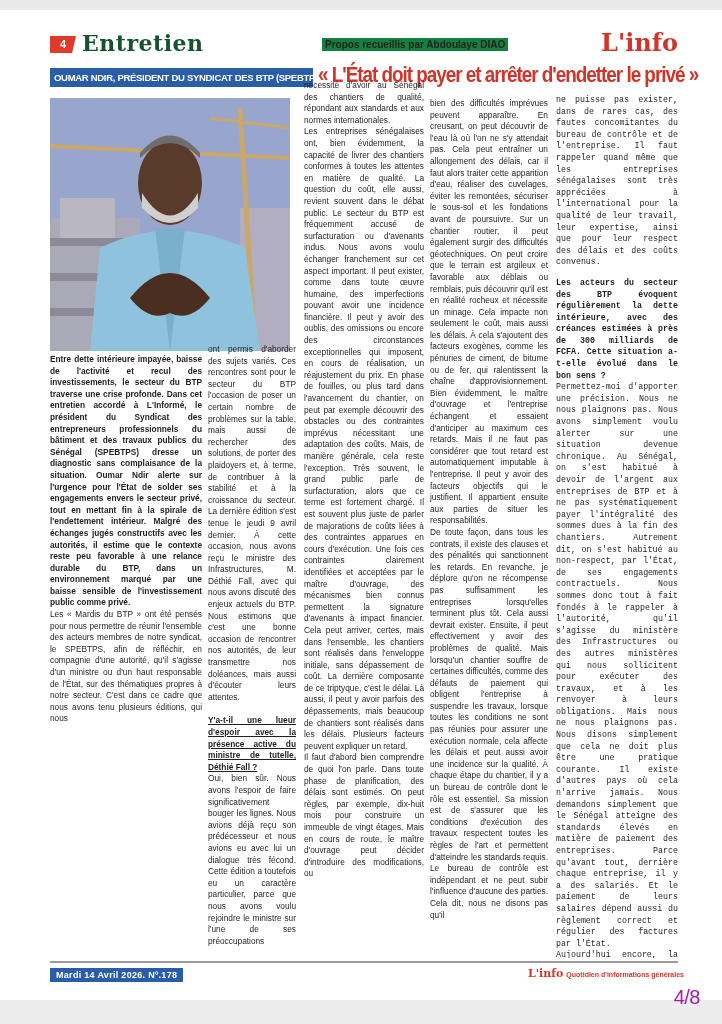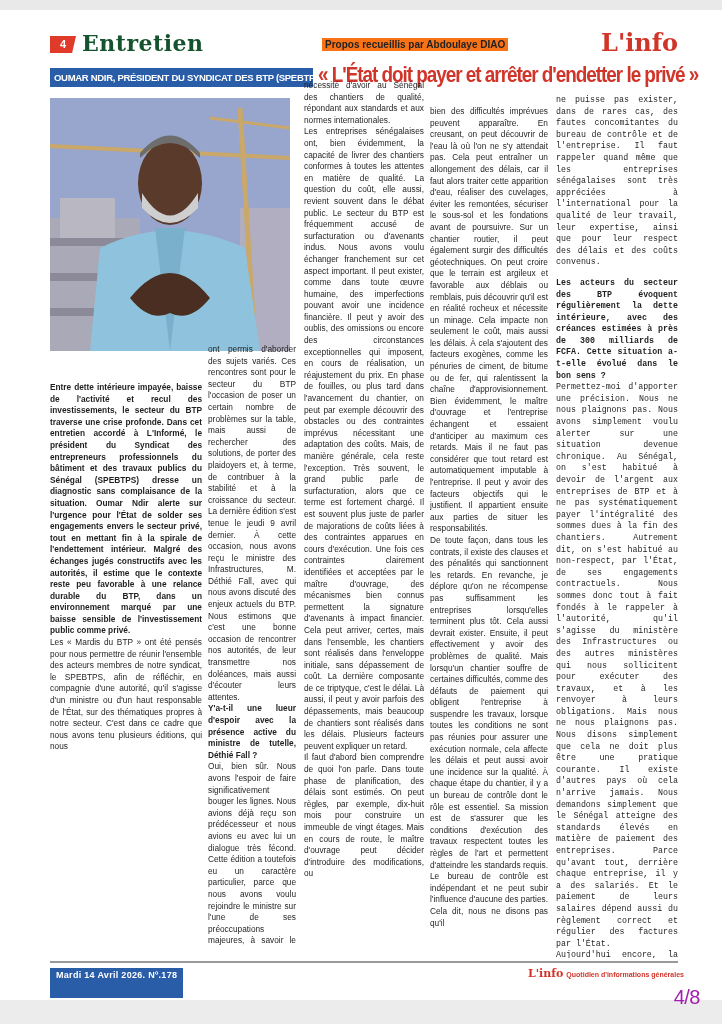--- a/index.html
+++ b/index.html
@@ -3,41 +3,41 @@
 <meta charset="utf-8">
 <style>
   html, body { margin:0; padding:0; }
   body { width:722px; height:1024px; background:#ececec; position:relative; overflow:hidden; font-family:"Liberation Sans", sans-serif; }
   .topbar { position:absolute; left:0; top:0; width:722px; height:10px; background:#e9e9e9; }
   .page { position:absolute; left:0; top:10px; width:722px; height:990px; background:#ffffff; }
   .bottombar { position:absolute; left:0; top:1000px; width:722px; height:24px; background:#ececec; }
 
   .hdr-num { position:absolute; left:50px; top:36px; width:26px; height:17px; background:#e03a2a; color:#fff; font:bold 11px "Liberation Sans", sans-serif; text-align:center; line-height:17px; clip-path:polygon(0 0,100% 0,85% 100%,0 100%); }
   .hdr-section { position:absolute; left:82px; top:30px; font:bold 22px "DejaVu Serif", serif; color:#14532d; letter-spacing:0.5px; }
-  .hdr-byline { position:absolute; left:322px; top:38px; font:bold 10px "Liberation Sans", sans-serif; color:#222; background:#f97316; padding:1px 3px; }
+  .hdr-byline { position:absolute; left:322px; top:38px; font:bold 10px "Liberation Sans", sans-serif; color:#222; background:#15803d; padding:1px 3px; }
   .hdr-logo { position:absolute; left:601px; top:28px; font:bold 24px "DejaVu Serif", serif; color:#d1352a; }
 
   .kicker { position:absolute; left:50px; top:68px; width:263px; height:19px; background:#2a5da8; color:#fff; font:bold 9.5px "Liberation Sans", sans-serif; line-height:19px; padding-left:4px; box-sizing:border-box; letter-spacing:-0.3px; white-space:nowrap; overflow:hidden; }
   .headline { position:absolute; left:318px; top:62px; font:bold 22px "Liberation Sans", sans-serif; color:#d1352a; letter-spacing:-1.2px; white-space:nowrap; transform:scaleX(0.86); transform-origin:left top; }
 
   .photo { position:absolute; left:50px; top:98px; width:240px; height:253px; overflow:hidden; background:linear-gradient(180deg,#8e9bc4 0%,#a4b0d4 40%,#b6bed9 100%); }
   .photo svg { width:100%; height:100%; display:block; }
 
   .col { position:absolute; font:8.3px/11.6px "Liberation Sans", sans-serif; color:#1f1f1f; text-align:justify; hyphens:manual; }
   .col p { margin:0; }
   .col .lead { font-weight:bold; }
   .col .q { font-weight:bold; margin-top:9px; }
   .c1 { left:50px; top:354px; width:152px; }
   .c2 { left:208px; top:344px; width:88px; }
   .c3 { left:304px; top:80px; width:120px; }
-  .c4 { left:430px; top:106px; width:118px; }
+  .c4 { left:430px; top:98px; width:118px; }
   .c5 { left:556px; top:94px; width:122px; }
 
   .rule { position:absolute; left:50px; top:961px; width:628px; height:2px; background:#9a9a9a; }
-  .ft-date { position:absolute; left:50px; top:968px; height:30px; background:#2a5da8; color:#fff; font:bold 9px "Liberation Sans", sans-serif; line-height:14px; padding:0 6px; letter-spacing:0.3px; }
+  .ft-date { position:absolute; left:50px; top:968px; height:14px; background:#2a5da8; color:#fff; font:bold 9px "Liberation Sans", sans-serif; line-height:14px; padding:0 6px; letter-spacing:0.3px; }
   .ft-logo { position:absolute; left:528px; top:967px; font:bold 11px "DejaVu Serif", serif; color:#d1352a; white-space:nowrap; }
   .ft-logo span { font:bold 7px "Liberation Sans", sans-serif; margin-left:3px; }
   .pager { position:absolute; right:22px; top:986px; font:20px "Liberation Sans", sans-serif; color:#a21caf; letter-spacing:-0.5px; }
 </style>
 </head>
 <body>
 
 <div class="topbar"></div>
 
 <div class="page"></div>
@@ -64,28 +64,28 @@
     <line x1="160" y1="20" x2="240" y2="30" stroke="#c9a86a" stroke-width="3"></line>
     <path d="M40 253 L50 150 Q120 115 195 150 L210 253 Z" fill="#8fc2dc"></path>
     <path d="M105 130 L120 253 L135 130 Z" fill="#7ab0cc"></path>
     <ellipse cx="120" cy="85" rx="32" ry="42" fill="#5a3a2a"></ellipse>
     <path d="M92 95 Q120 140 148 95 L148 110 Q120 140 92 110 Z" fill="#cfcfcf"></path>
     <path d="M90 60 Q120 30 150 60 L150 55 Q120 20 90 55 Z" fill="#6d6d6d"></path>
     <path d="M80 200 Q120 150 160 200 Q140 225 120 215 Q100 225 80 200 Z" fill="#4a2e22"></path>
   </svg>
 </div>
 
-<div class="col c1" style="max-height: 604px; overflow: hidden; margin-top: 28px;">
+<div class="col c1" style="max-height: 604px; overflow: hidden;">
   <p class="lead">Entre dette intérieure impayée, baisse de l'activité et recul des investissements, le secteur du BTP traverse une crise profonde. Dans cet entretien accordé à L'Informé, le président du Syndicat des entrepreneurs professionnels du bâtiment et des travaux publics du Sénégal (SPEBTPS) dresse un diagnostic sans complaisance de la situation. Oumar Ndir alerte sur l'urgence pour l'État de solder ses engagements envers le secteur privé, tout en mettant fin à la spirale de l'endettement intérieur. Malgré des échanges jugés constructifs avec les autorités, il estime que le contexte reste peu favorable à une relance durable du BTP, dans un environnement marqué par une baisse sensible de l'investissement public comme privé.</p>
   <p>Les « Mardis du BTP » ont été pensés pour nous permettre de réunir l'ensemble des acteurs membres de notre syndicat, le SPEBTPS, afin de réfléchir, en compagnie d'une autorité, qu'il s'agisse d'un ministre ou d'un haut responsable de l'État, sur des thématiques propres à notre secteur. C'est dans ce cadre que nous avons tenu plusieurs éditions, qui nous</p>
 </div>
 
 <div class="col c2" style="max-height: 604px; overflow: hidden;">
   <p>ont permis d'aborder des sujets variés. Ces rencontres sont pour le secteur du BTP l'occasion de poser un certain nombre de problèmes sur la table, mais aussi de rechercher des solutions, de porter des plaidoyers et, à terme, de contribuer à la stabilité et à la croissance du secteur. La dernière édition s'est tenue le jeudi 9 avril dernier. À cette occasion, nous avons reçu le ministre des Infrastructures, M. Déthié Fall, avec qui nous avons discuté des enjeux actuels du BTP. Nous estimons que c'est une bonne occasion de rencontrer nos autorités, de leur transmettre nos doléances, mais aussi d'écouter leurs attentes.</p>
-  <p class="q" style="margin-top:0;">Y'a-t-il une lueur d'espoir avec la présence active du ministre de tutelle, Déthié Fall ?</p>
+  <p class="q" style="margin-top:12px;text-decoration:underline;">Y'a-t-il une lueur d'espoir avec la présence active du ministre de tutelle, Déthié Fall ?</p>
   <p>Oui, bien sûr. Nous avons l'espoir de faire significativement bouger les lignes. Nous avions déjà reçu son prédécesseur et nous avions eu avec lui un dialogue très fécond. Cette édition a toutefois eu un caractère particulier, parce que nous avons voulu rejoindre le ministre sur l'une de ses préoccupations majeures, à savoir le triptyque délais-coûts-qualité. C'est une préoccupation qu'il exprime souvent dans ses interventions, et nous avons souhaité échanger avec lui sur ce thème, parce que nous estimons qu'aucune question ne doit être éludée. Toutes les questions peuvent être abordées. Nous avons donc voulu discuter avec lui de la</p>
 </div>
 
 <div class="col c3" style="max-height: 864px; overflow: hidden;">
   <p>nécessité d'avoir au Sénégal des chantiers de qualité, répondant aux standards et aux normes internationales.</p>
   <p>Les entreprises sénégalaises ont, bien évidemment, la capacité de livrer des chantiers conformes à toutes les attentes en matière de qualité. La question du coût, elle aussi, revient souvent dans le débat public. Le secteur du BTP est fréquemment accusé de surfacturation ou d'avenants indus. Nous avons voulu échanger franchement sur cet aspect important. Il peut exister, comme dans toute œuvre humaine, des imperfections pouvant avoir une incidence financière. Il peut y avoir des oublis, des omissions ou encore des circonstances exceptionnelles qui imposent, en cours de réalisation, un réajustement du prix. En phase de fouilles, ou plus tard dans l'avancement du chantier, on peut par exemple découvrir des obstacles ou des contraintes imprévus nécessitant une adaptation des coûts. Mais, de manière générale, cela reste l'exception. Très souvent, le grand public parle de surfacturation, alors que ce terme est fortement chargé. Il est souvent plus juste de parler de majorations de coûts liées à des contraintes apparues en cours d'exécution. Une fois ces contraintes clairement identifiées et acceptées par le maître d'ouvrage, des mécanismes bien connus permettent la signature d'avenants à impact financier. Cela peut arriver, certes, mais dans l'ensemble, les chantiers sont réalisés dans l'enveloppe initiale, sans dépassement de coût. La dernière composante de ce triptyque, c'est le délai. Là aussi, il peut y avoir parfois des dépassements, mais beaucoup de chantiers sont réalisés dans les délais. Plusieurs facteurs peuvent expliquer un retard.</p>
   <p>Il faut d'abord bien comprendre de quoi l'on parle. Dans toute phase de planification, des délais sont estimés. On peut règles, par exemple, dix-huit mois pour construire un immeuble de vingt étages. Mais en cours de route, le maître d'ouvrage peut décider d'introduire des modifications, ou</p>
 </div>
 
 <div class="col c4" style="max-height: 864px; overflow: hidden;">

